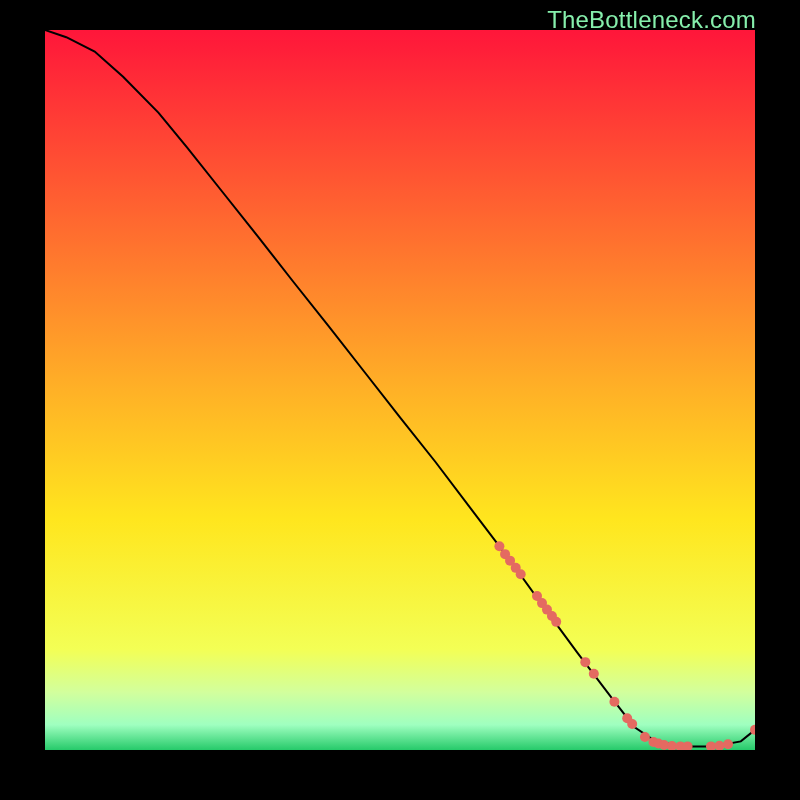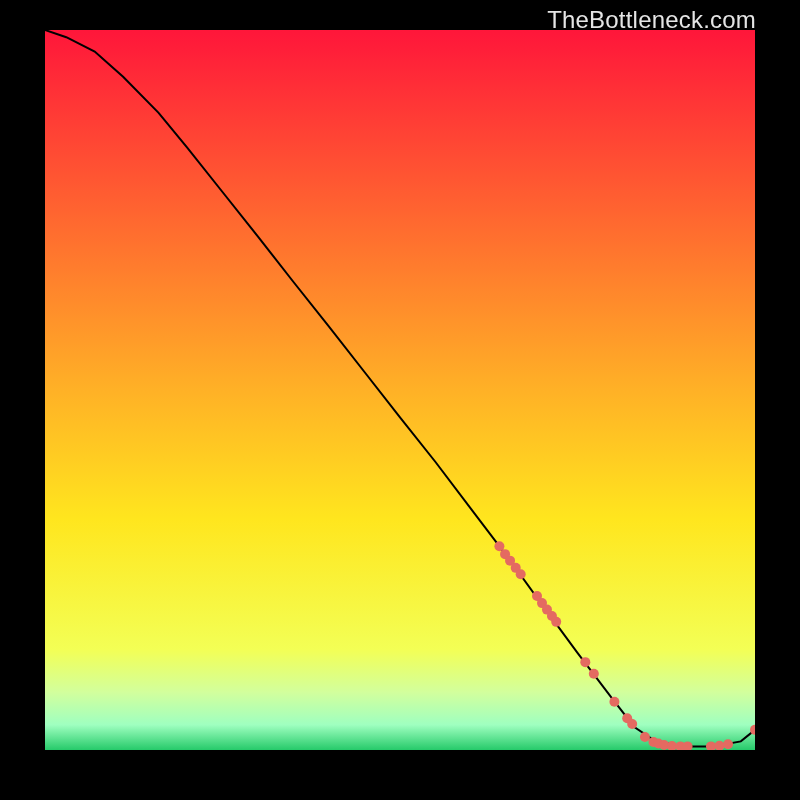--- a/index.html
+++ b/index.html
@@ -22,21 +22,21 @@
     width: 710px;
     height: 720px;
   }
   .watermark {
     position: absolute;
     top: 6px;
     right: 44px;
     font-family: Arial, Helvetica, sans-serif;
     font-size: 24px;
     font-weight: 400;
-    color: #e5e5e5;
+    color: #86efac;
     letter-spacing: 0.2px;
     white-space: nowrap;
   }
   svg { display: block; }
 </style>
 </head>
 <body>
 
 <div class="wrap">
   <div class="watermark">TheBottleneck.com</div>

